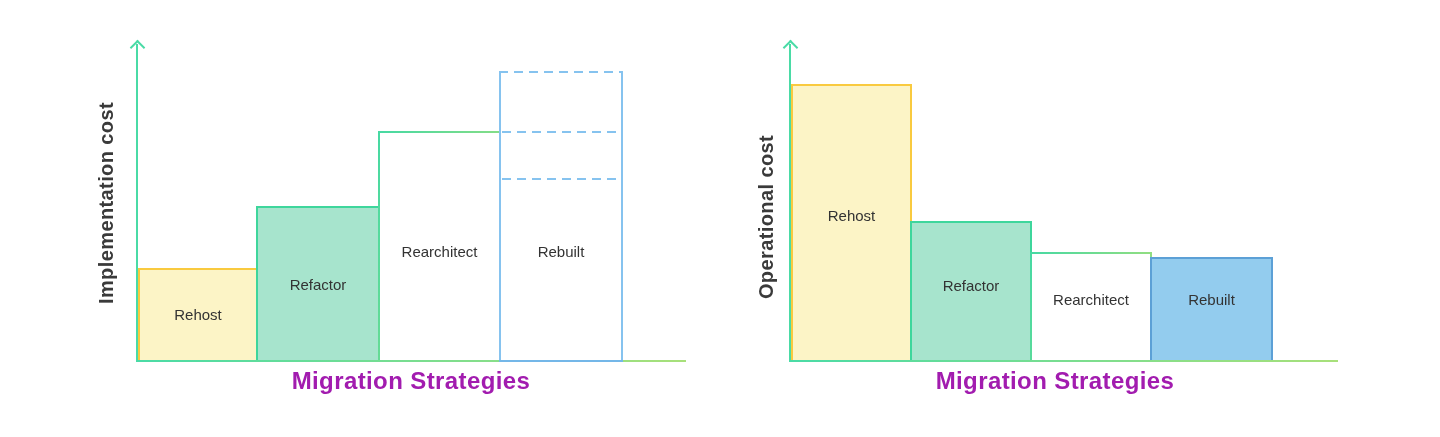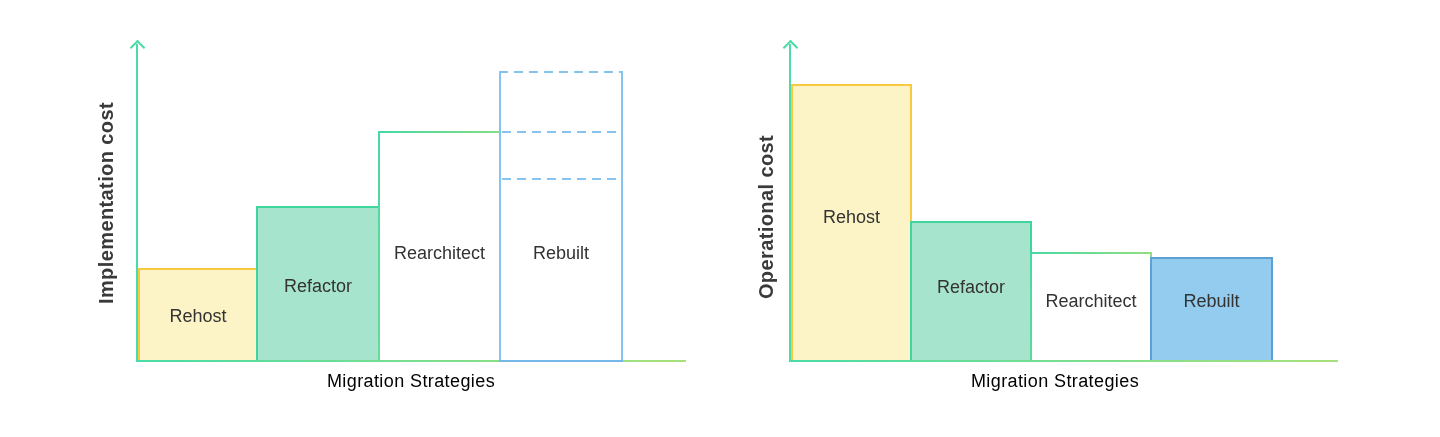--- a/index.html
+++ b/index.html
@@ -2,40 +2,40 @@
 <html><head>
 <meta charset="utf-8">
 <style>
   html,body { margin:0; padding:0; background:#ffffff; }
   .stage {
     position:relative; width:1440px; height:437px; background:#ffffff;
     overflow:hidden; font-family:"Liberation Sans","DejaVu Sans",sans-serif;
   }
   .chart { position:absolute; inset:0; }
   .bar { position:absolute; box-sizing:border-box; }
-  .bar-label { position:absolute; text-align:center; font-size:18px; color:#333333; }
+  .bar-label { position:absolute; text-align:center; font-size:15px; color:#333333; }
   .dash {
     position:absolute; height:2px;
     background-image:repeating-linear-gradient(90deg, var(--dc,#86C3EF) 0 9px, transparent 9px 15px);
   }
   .xaxis   { position:absolute; height:2px; }
   .xaxis-seg { position:absolute; height:2px; }
   .yaxis   { position:absolute; width:2px; }
   .arrowhead {
     position:absolute; width:9px; height:9px;
     border-top:2px solid; border-right:2px solid;
     transform:rotate(-45deg);
   }
   .ylabel {
     position:absolute; transform:translate(-50%,-50%) rotate(-90deg);
     font-weight:700; font-size:20px; letter-spacing:.4px; color:#3A3A3A; white-space:nowrap;
   }
   .xlabel {
     position:absolute; transform:translate(-50%,-50%);
-    font-weight:400; font-size:18px; letter-spacing:.4px; color:#000000; white-space:nowrap;
+    font-weight:700; font-size:24px; letter-spacing:.4px; color:#a21caf; white-space:nowrap;
   }
 </style>
 </head>
 <body>
 
 <main class="stage">
   <section class="chart">
     <div class="ylabel" style="left: 106px; top: 203px;">Implementation cost</div>
     <div class="xlabel" style="left: 411px; top: 381px;">Migration Strategies</div>
   <div class="bar" style="left: 138px; top: 268px; width: 120px; height: 94px; background: rgb(252, 244, 198); border: 2px solid rgb(249, 202, 63);"></div>

